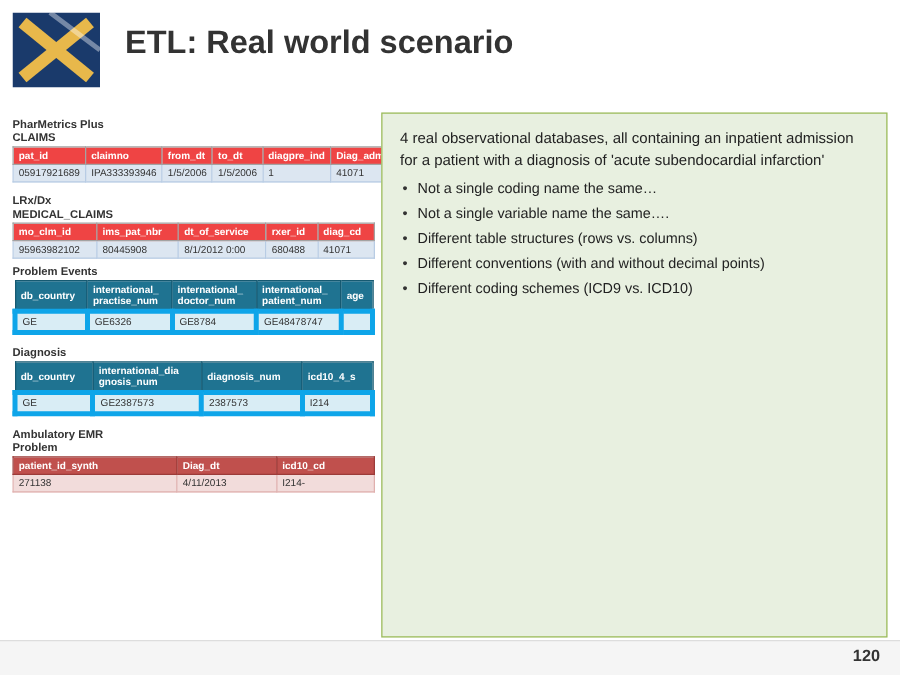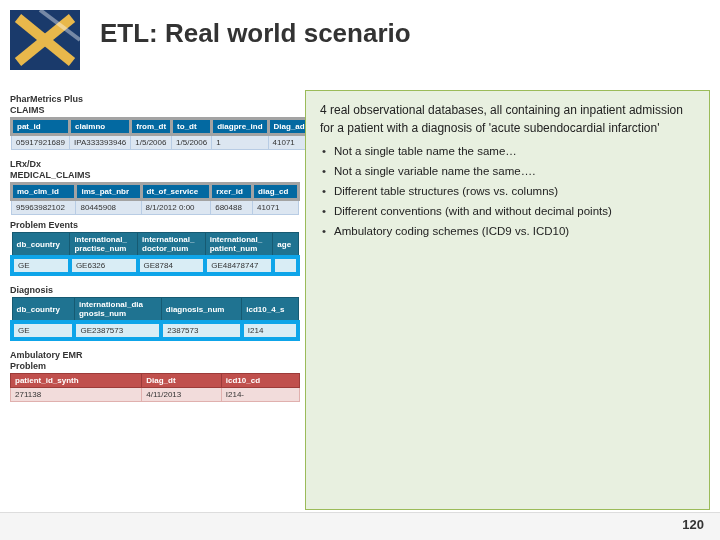--- a/index.html
+++ b/index.html
@@ -68,24 +68,24 @@
     }
 
     
     .data-table {
       width: 100%;
       border-collapse: collapse;
       font-size: 8px;
       margin-bottom: 2px;
     }
     .data-table th {
-      background: #0369a1;
+      background: #ef4444;
       color: #fff;
       padding: 2px 4px;
-      border: 3px solid #a3a3a3;
+      border: 1px solid #a3a3a3;
       font-weight: bold;
       font-size: 8px;
       text-align: left;
     }
     .data-table td {
       background: #DCE6F1;
       color: #333;
       padding: 2px 4px;
       border: 1px solid #b8cce4;
       font-size: 8px;
@@ -307,25 +307,25 @@
           <td>I214-</td>
         </tr>
       </tbody>
     </table>
 
   </div>
 
   <div class="right-panel">
     <p class="intro-text">4 real observational databases, all containing an inpatient admission for a patient with a diagnosis of 'acute subendocardial infarction'</p>
     <ul>
-      <li>Not a single table name the same…</li>
+      <li>Not a single coding name the same…</li>
       <li>Not a single variable name the same….</li>
       <li>Different table structures (rows vs. columns)</li>
       <li>Different conventions (with and without decimal points)</li>
-      <li>Ambulatory coding schemes (ICD9 vs. ICD10)</li>
+      <li>Different coding schemes (ICD9 vs. ICD10)</li>
     </ul>
   </div>
 
 </div>
 
 <div class="bottom-bar">
   <span class="page-number">120</span>
 </div>
 
 </body></html>

